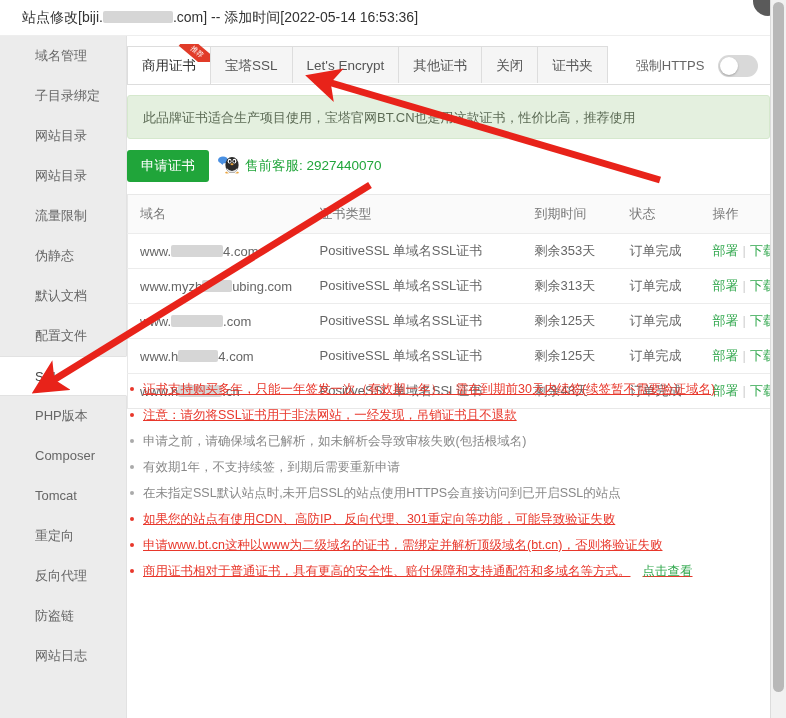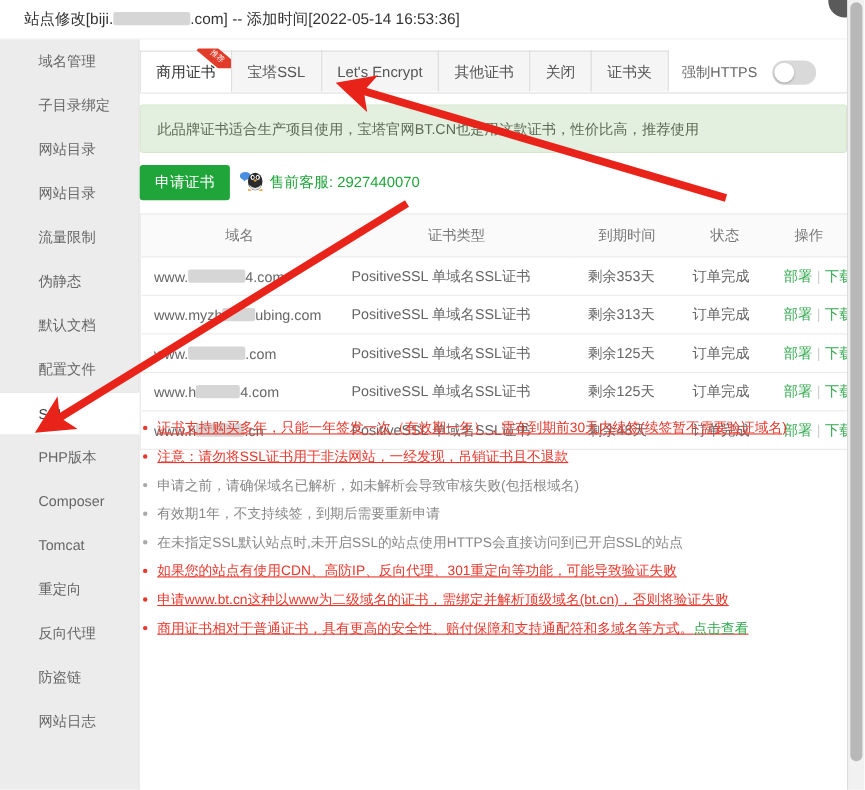--- a/index.html
+++ b/index.html
@@ -146,21 +146,21 @@
     transform-origin: 50% 50%;
     color: #fff;
     font-size: 7px;
     line-height: 14px;
     text-align: center;
     letter-spacing: 0;
   }
 
   #https-box {
     position: absolute;
-    right: 28px; top: 16px;
+    right: 12px; top: 16px;
     height: 26px;
     line-height: 26px;
     white-space: nowrap;
   }
   #https-box .lbl {
     font-size: 13px;
     color: #666;
     vertical-align: middle;
     margin-right: 10px;
   }
@@ -246,21 +246,21 @@
     border-collapse: collapse;
     box-sizing: border-box;
     table-layout: fixed;
   }
   #cert-table th {
     background: #fafafa;
     font-weight: normal;
     color: #777;
     font-size: 13px;
     height: 38px;
-    text-align: center;
+    text-align: left;
     padding: 0 12px;
     border-bottom: 1px solid #ececec;
   }
   #cert-table td {
     height: 34px;
     font-size: 13px;
     color: #666;
     padding: 0 12px;
     border-bottom: 1px solid #ececec;
     white-space: nowrap;
@@ -294,21 +294,21 @@
   }
   .note .dot {
     position: absolute;
     left: 3px; top: 6px;
     width: 4px; height: 4px;
     border-radius: 50%;
     background: #aaa;
   }
   .note.red { color: #e8372b; text-decoration: underline; }
   .note.red .dot { background: #e8372b; }
-  .note .link-green { color: #32a84e; cursor: pointer; }
+  .note .link-green { color: #32a84e; cursor: pointer; margin-left: 12px; }
 
   
   #vscroll {
     position: absolute;
     right: 0; top: 0;
     width: 16px; height: 718px;
     background: #f1f1f1;
     border-left: 1px solid #dcdcdc;
     box-sizing: border-box;
   }

